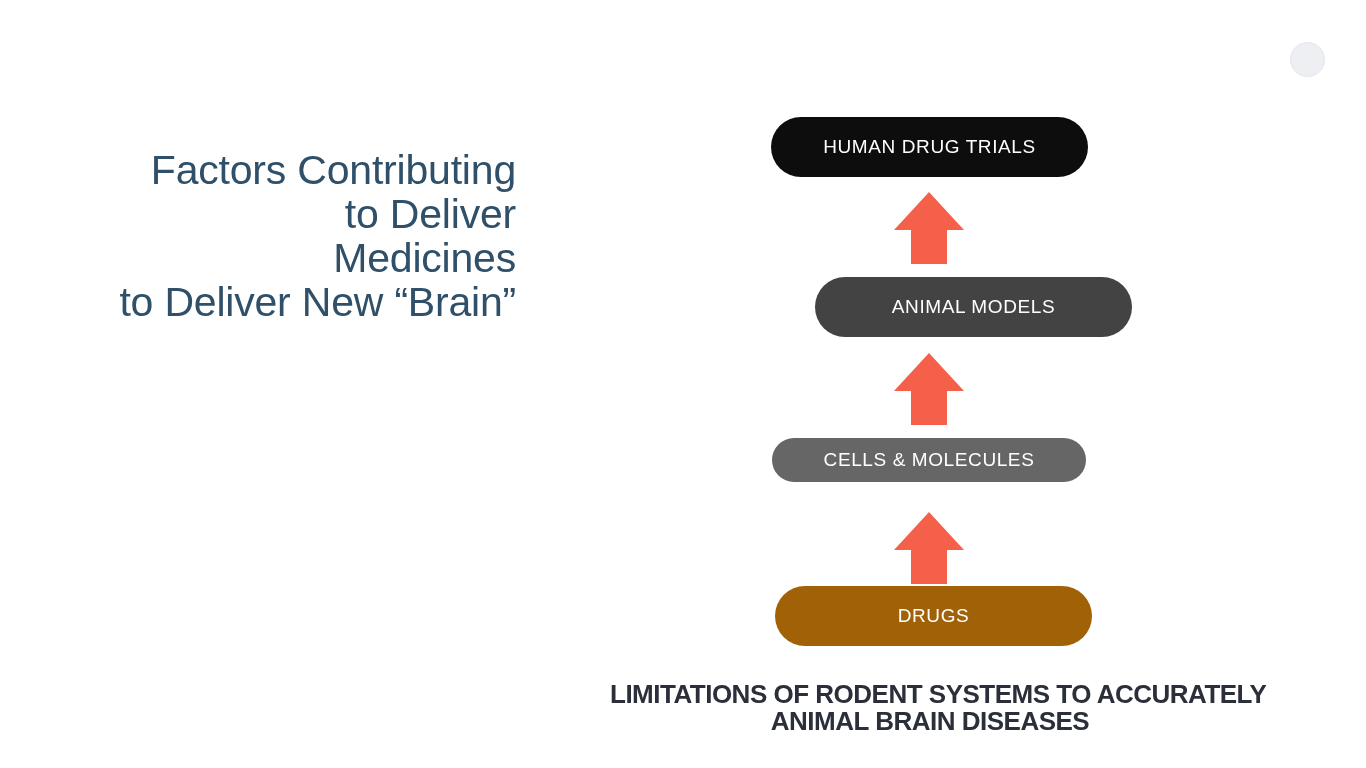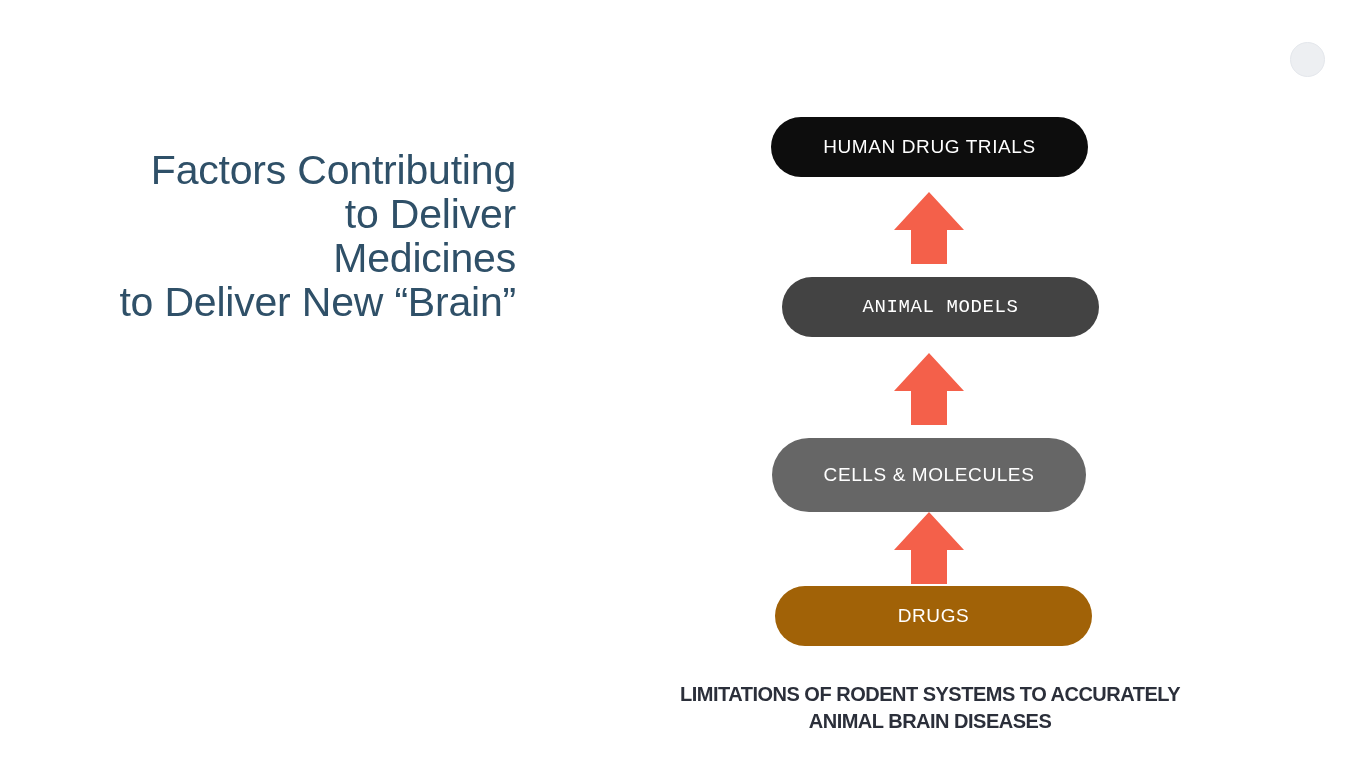--- a/index.html
+++ b/index.html
@@ -67,22 +67,22 @@
     border-radius: 999px;
     color: #ffffff;
     font-family: "Liberation Sans", sans-serif;
     font-weight: 400;
     font-size: 19px;
     letter-spacing: 0.6px;
     white-space: nowrap;
   }
 
   .stage-0 { left: 771px; top: 117px; width: 317px; height: 60px; background: #0d0d0d; }
-  .stage-1 { left: 782px; top: 277px; width: 317px; height: 60px; background: #434343; font-family: Liberation Mono, monospace; }
-  .stage-2 { left: 772px; top: 438px; width: 314px; height: 74px; background: #666666; }
+  .stage-1 { left: 815px; top: 277px; width: 317px; height: 60px; background: #434343; }
+  .stage-2 { left: 772px; top: 438px; width: 314px; height: 44px; background: #666666; }
   .stage-3 { left: 775px; top: 586px; width: 317px; height: 60px; background: #a16207; }
 
   
   .arrow {
     position: absolute;
     width: 70px;
     height: 72px;
   }
   .arrow svg { display: block; width: 70px; height: 72px; }
 
@@ -93,21 +93,21 @@
   
   .caption {
     position: absolute;
     left: 610px;
     top: 681px;
     width: 640px;
     text-align: center;
     color: #2b2f3a;
     font-family: "Liberation Sans", sans-serif;
     font-weight: 700;
-    font-size: 20px;
+    font-size: 26px;
     line-height: 27px;
     letter-spacing: -0.5px;
   }
   .caption .cap-line { display: block; white-space: nowrap; }
 </style>
 </head>
 <body>
 
 <div id="slide">
 

